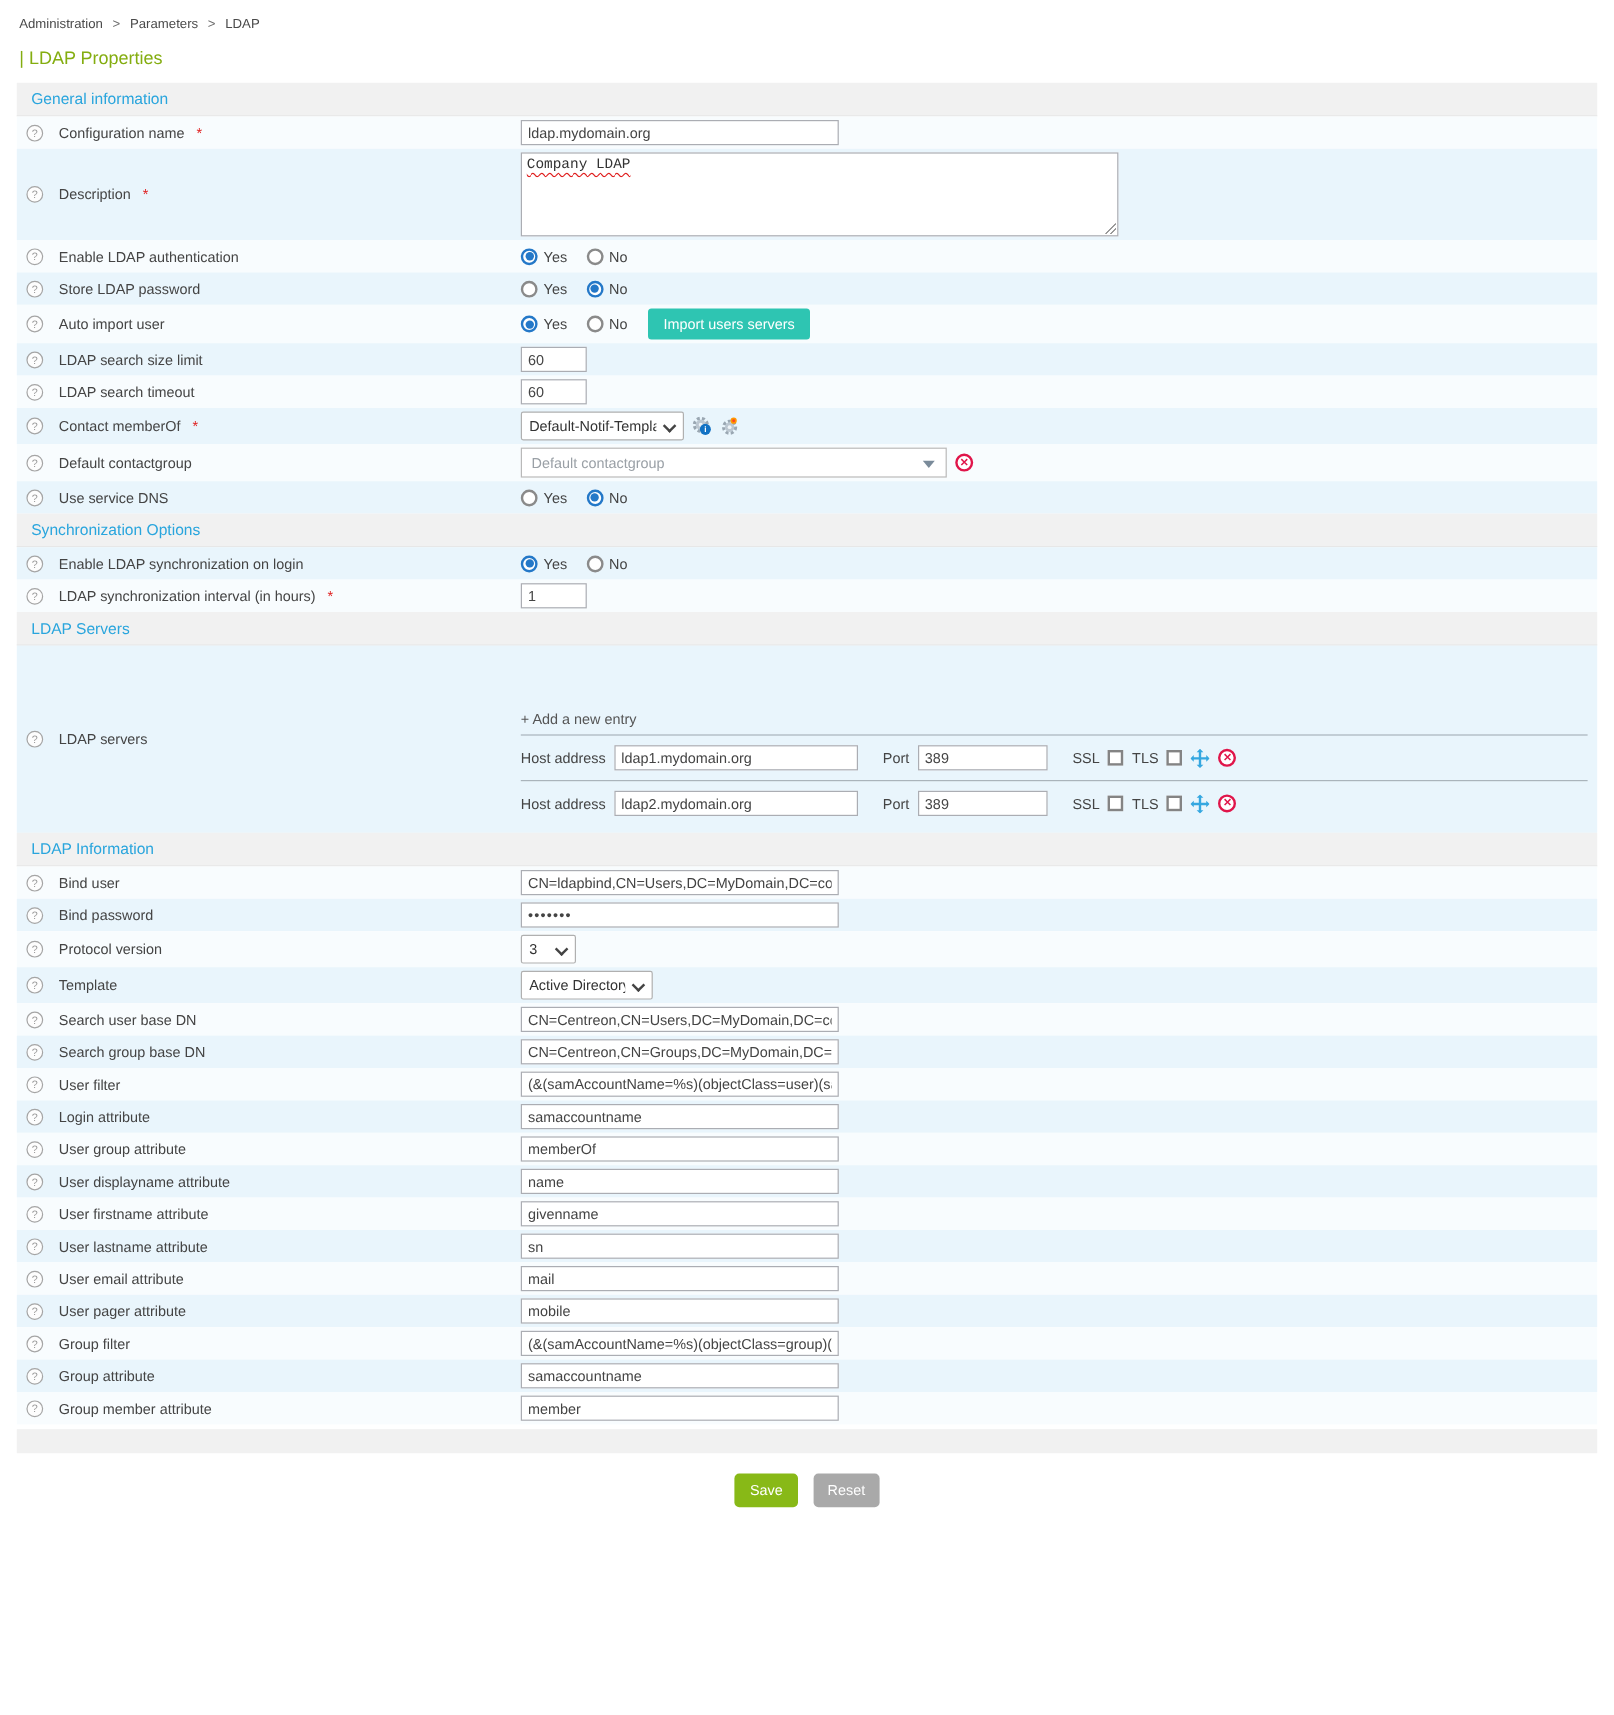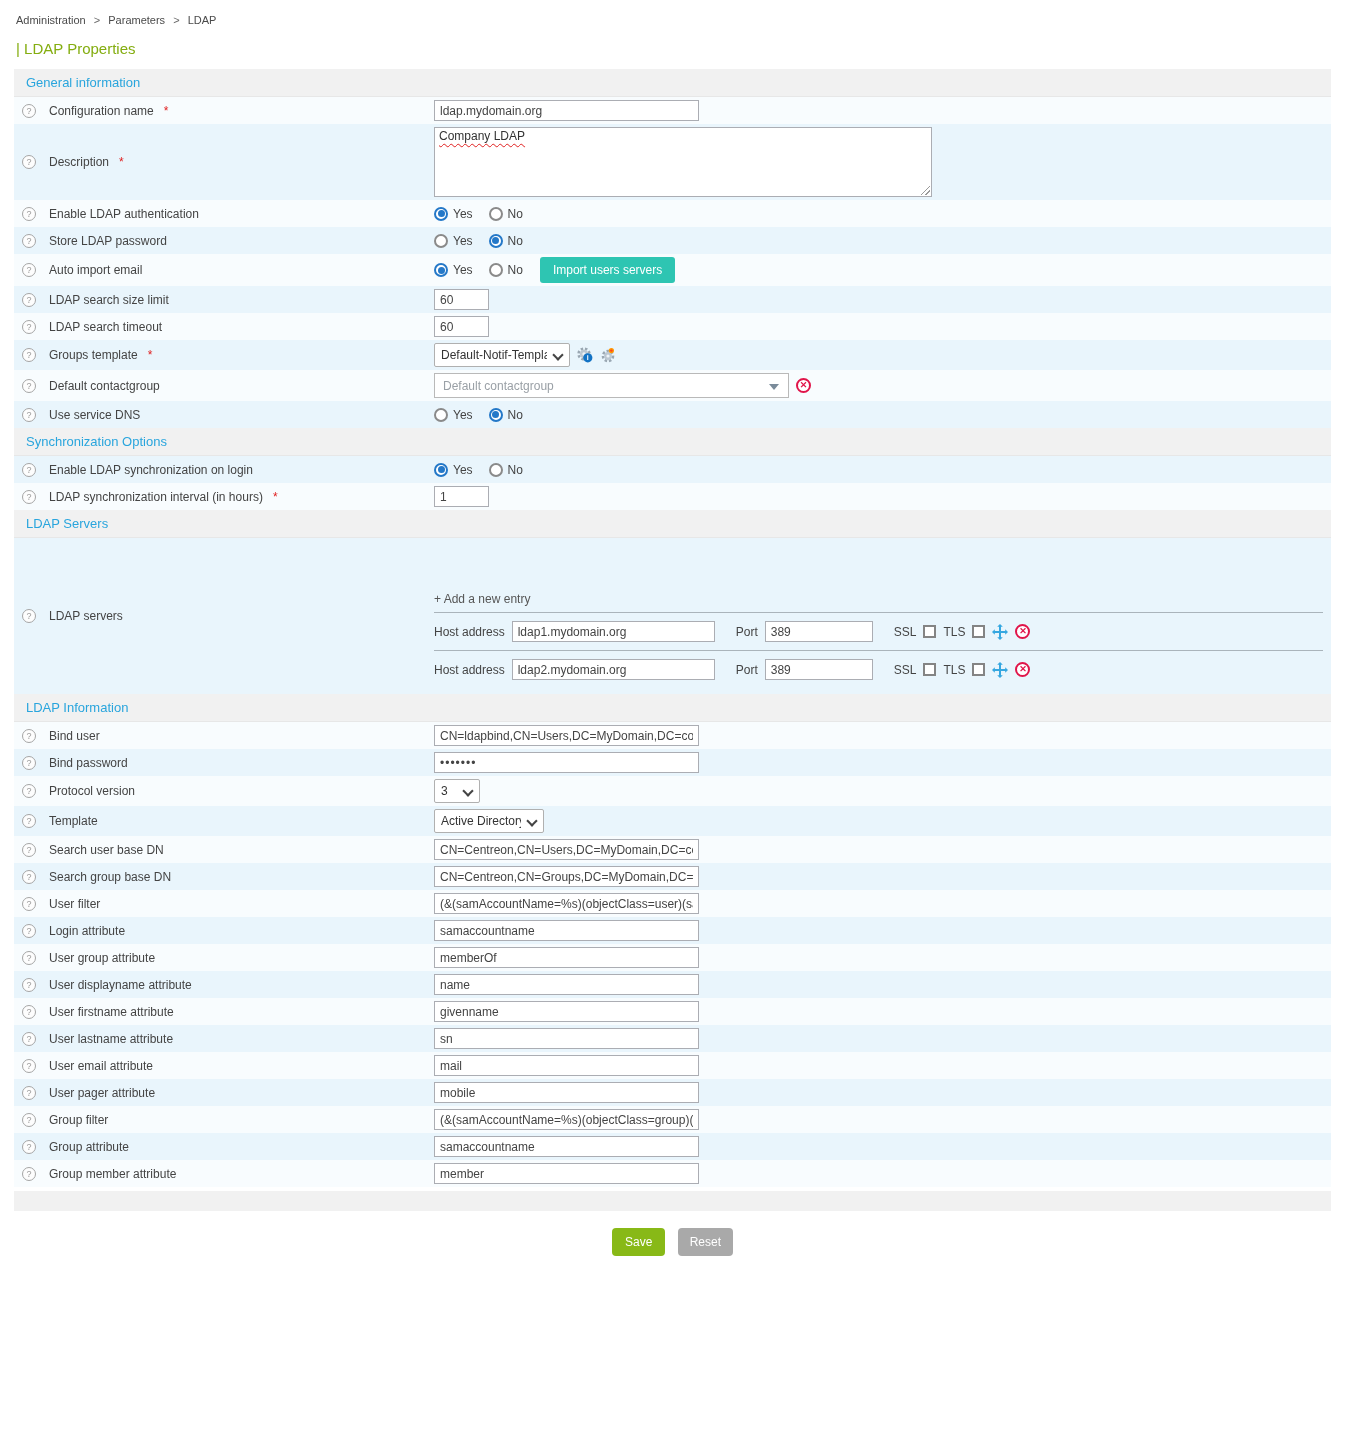--- a/index.html
+++ b/index.html
@@ -48,21 +48,21 @@
   }
   .txt-sm { width:55px; }
   .pwd { letter-spacing:1px; }
 
   
   .textarea {
     width:498px; height:70px; border:1px solid #abadb3; background:#fff;
     padding:1px 4px; position:relative; overflow:hidden;
   }
   .desc-text {
-    font-family:Liberation Sans, sans-serif; font-size:12px; color:#333;
+    font-family:Liberation Mono, monospace; font-size:12px; color:#333;
     text-decoration:underline wavy #e02020 1px; text-underline-offset:3px;
   }
   .textarea::after {
     content:""; position:absolute; right:1px; bottom:1px; width:9px; height:9px;
     background:
       linear-gradient(135deg, transparent 0 45%, #9a9a9a 45% 55%, transparent 55%) ,
       linear-gradient(135deg, transparent 0 70%, #9a9a9a 70% 80%, transparent 80%);
   }
 
   
@@ -229,21 +229,21 @@
             <span class="rdot"></span>
             <span>No</span>
           </span>
       </span>
     </div>
   </div>
 
   <div class="row pale">
     <div class="cell-label">
       <span class="help-icon"></span>
-      <span class="lbl">Auto import email</span>
+      <span class="lbl">Auto import user</span>
     </div>
     <div class="cell-control">
       <span class="rgroup" data-selected="Yes">
         <span class="ropt" data-value="Yes">
             <span class="rdot"></span>
             <span>Yes</span>
           </span>
         <span class="ropt" data-value="No">
             <span class="rdot"></span>
             <span>No</span>
@@ -269,21 +269,21 @@
       <span class="lbl">LDAP search timeout</span>
     </div>
     <div class="cell-control">
       <input class="txt txt-sm" value="60" style="">
     </div>
   </div>
 
   <div class="row blue">
     <div class="cell-label">
       <span class="help-icon"></span>
-      <span class="lbl">Groups template</span>
+      <span class="lbl">Contact memberOf</span>
       <span class="req">*</span>
     </div>
     <div class="cell-control">
       <span class="sel-wrap">
         <select class="sel-contact">
           <option>Default-Notif-Template</option>
         </select>
       </span>
       <span class="gear-btn">
         <svg viewBox="0 0 16 16" width="16" height="16">

